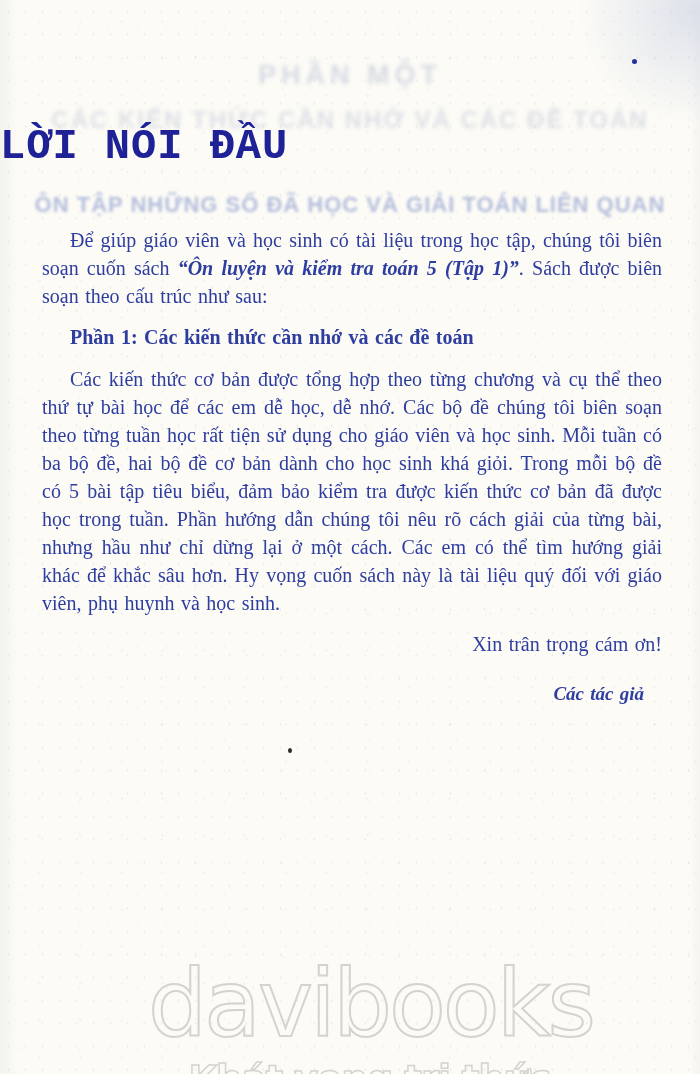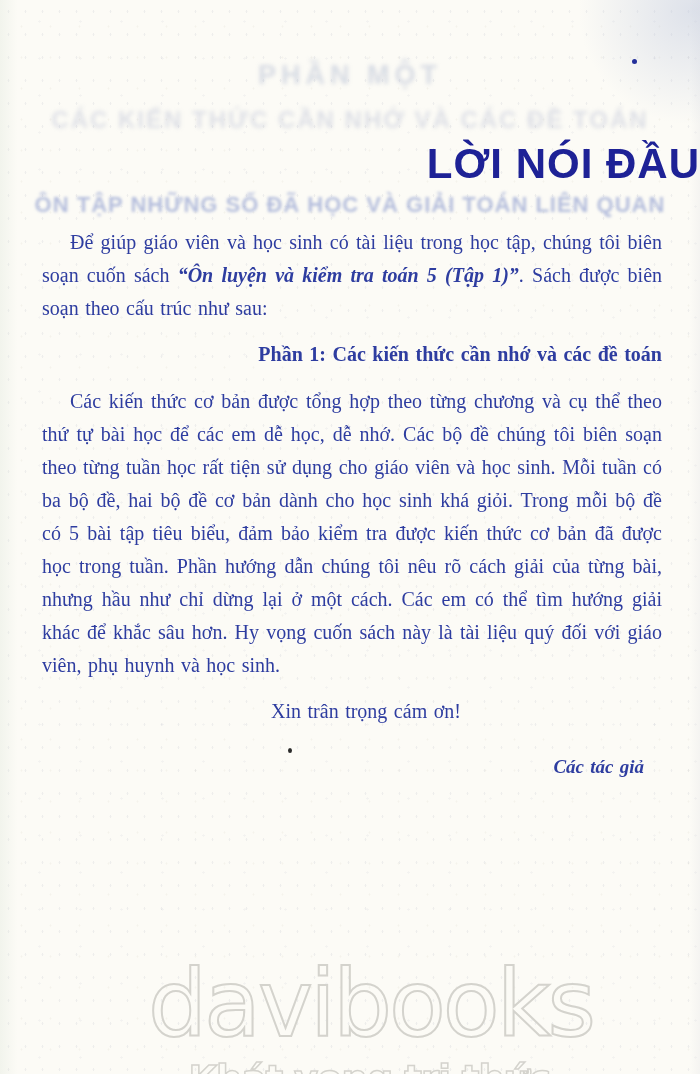--- a/index.html
+++ b/index.html
@@ -39,45 +39,45 @@
     font-weight: bold;
     filter: blur(2.2px);
     white-space: nowrap;
     pointer-events: none;
   }
   .ghost1 { top: 60px;  font-size: 27px; letter-spacing: 5px; color: rgba(130,145,185,0.30); }
   .ghost2 { top: 106px; font-size: 24px; letter-spacing: 2px; color: rgba(135,148,185,0.26); }
   .ghost3 { top: 192px; font-size: 22px; letter-spacing: 1px; color: rgba(80,105,185,0.42); filter: blur(1.8px); }
 
   .title {
-    position: absolute; top: 140px; left: 0; right: 0;
-    text-align: right;
-    font-family: Liberation Sans, sans-serif;
+    position: absolute; top: 123px; left: 0; right: 0;
+    text-align: left;
+    font-family: Liberation Mono, monospace;
     font-weight: bold;
     font-size: 42px;
     letter-spacing: 1px;
     color: #1e2296;
   }
 
   .content {
     position: absolute; top: 226px; left: 42px; right: 38px;
     font-size: 20px;
-    line-height: 33px;
+    line-height: 28px;
     color: #2e3da0;
     text-align: justify;
     word-spacing: 1.5px;
   }
   .para { text-indent: 28px; margin-bottom: 13px; }
   .booktitle { font-weight: bold; font-style: italic; }
   .part {
     font-weight: bold;
     margin: 1px 0 14px 28px;
-    text-align: right;
+    text-align: left;
   }
-  .thanks { text-align: center; margin-bottom: 6px; }
+  .thanks { text-align: right; margin-bottom: 6px; }
   .signature {
     text-align: right;
     font-weight: bold;
     font-style: italic;
     font-size: 19px;
     margin-right: 18px;
     margin-top: 22px;
   }
 
   

